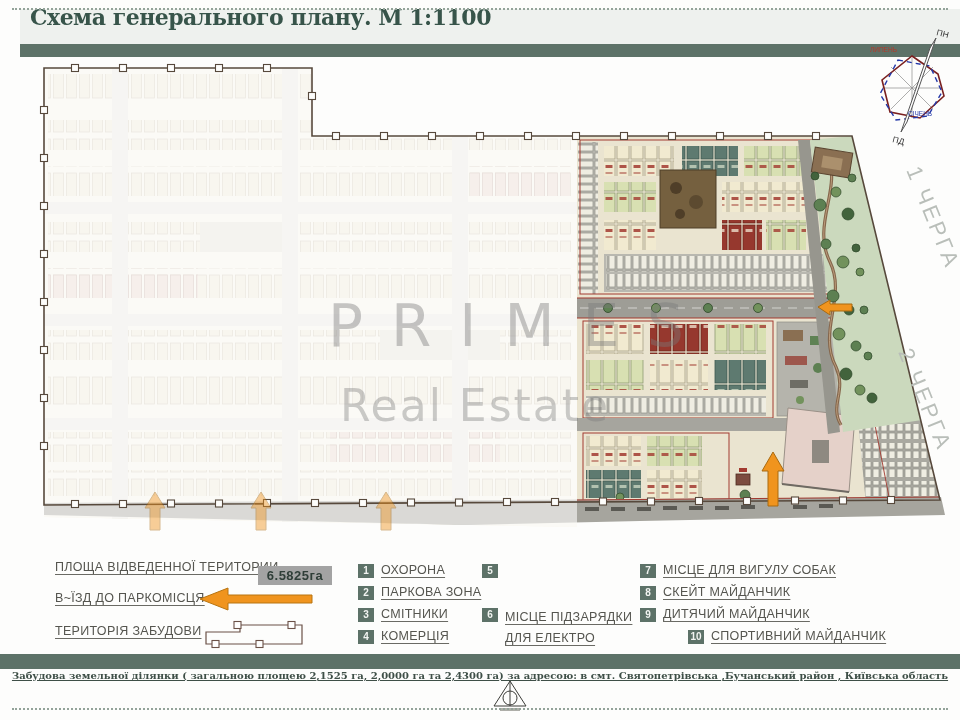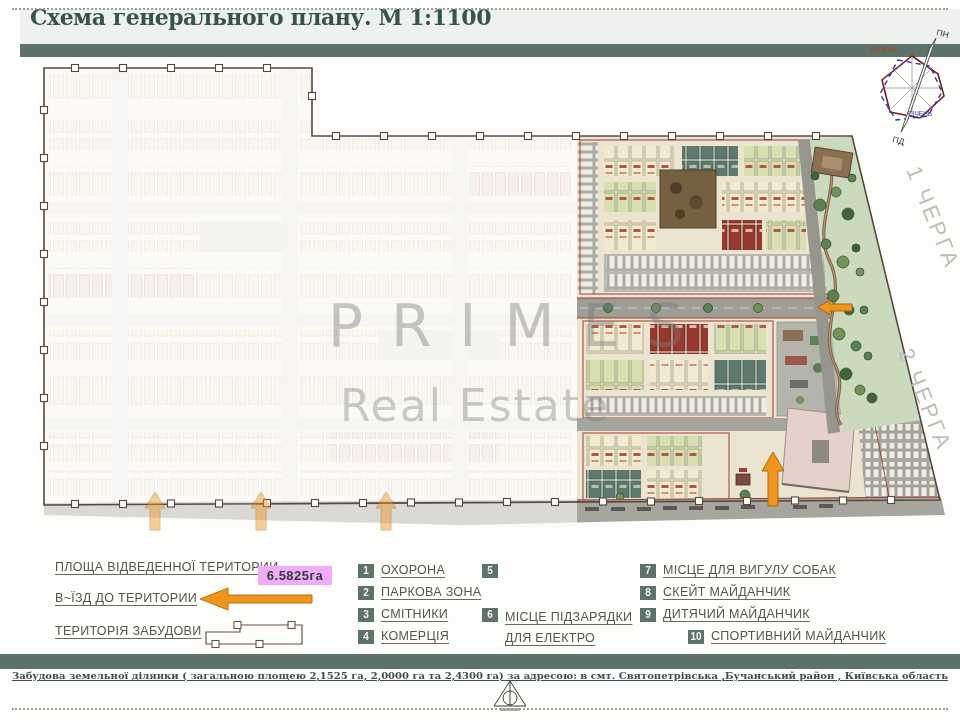--- a/index.html
+++ b/index.html
@@ -16,21 +16,21 @@
   
   #plan-svg{top:0;left:0;z-index:2;pointer-events:none;}
   
   .wm{z-index:3;color:rgba(122,122,122,0.42);font-family:"DejaVu Sans",sans-serif;white-space:nowrap;}
   #wm-brand{top:292px;left:328px;font-size:58px;letter-spacing:28px;font-weight:400;}
   #wm-sub{top:380px;left:340px;font-size:44px;letter-spacing:2px;color:rgba(122,122,122,0.38);}
   
   .lg-label{font-size:12.5px;color:#55554f;letter-spacing:0.3px;text-decoration:underline;
             text-decoration-color:#6a6a64;text-underline-offset:3px;white-space:nowrap;z-index:4;}
   .lg-wrap{white-space:normal;line-height:21px;}
-  .lg-badge{z-index:4;background:#f0abfc;color:#2f3e38;font-weight:bold;font-size:13px;
+  .lg-badge{z-index:4;background:#a3a3a3;color:#2f3e38;font-weight:bold;font-size:13px;
             width:74px;height:19px;text-align:center;line-height:19px;letter-spacing:0.5px;}
   .lg-item{display:flex;align-items:flex-start;gap:7px;z-index:4;position:absolute;}
   .lg-num{background:#5d7268;color:#f2f4f1;font-size:10px;font-weight:bold;min-width:14px;
           height:14px;line-height:14px;text-align:center;padding:0 1px;flex:0 0 auto;margin-top:1px;}
   svg.icon{z-index:4;}
   
   #footer-bar{top:654px;left:0;right:0;height:15px;background:#5d7268;z-index:4;}
   #footer-text{top:670px;left:0;width:960px;text-align:center;font-family:"DejaVu Serif",serif;
                font-size:10px;font-weight:bold;color:#3e4f47;text-decoration:underline;z-index:4;}
   #architect-logo{top:680px;left:492px;z-index:4;}
@@ -302,21 +302,21 @@
     <text transform="translate(906 170) rotate(68)" font-size="22" fill="#b9beb9" letter-spacing="3">1 ЧЕРГА</text>
     <text transform="translate(898 352) rotate(68)" font-size="22" fill="#b9beb9" letter-spacing="3">2 ЧЕРГА</text>
   </svg>
 
   <div class="abs wm" id="wm-sub">Real Estate</div>
   <div class="abs wm" id="wm-brand">PRIMES</div>
 
   <span class="abs lg-label" style="top:560px;left:55px;">ПЛОЩА ВІДВЕДЕННОЇ ТЕРИТОРИИ</span>
   <span class="abs lg-badge" style="top:566px;left:258px;">6.5825га</span>
 
-  <span class="abs lg-label" style="top:591px;left:55px;">В~ЇЗД ДО ТЕРИТОРИИ</span>
+  <span class="abs lg-label" style="top:591px;left:55px;">В~ЇЗД ДО ПАРКОМІСЦЯ</span>
   <svg class="abs icon" style="top:586px;left:198px;" width="118" height="26">
     <polygon points="2,13 30,2 30,9 114,9 114,17 30,17 30,24" fill="#f0941e" stroke="#b87410" stroke-width="1"></polygon>
   </svg>
 
   <span class="abs lg-label" style="top:624px;left:55px;">ТЕРИТОРІЯ ЗАБУДОВИ</span>
   <svg class="abs icon" style="top:618px;left:200px;" width="115" height="34">
     <path d="M6,26 L6,14 L40,14 L40,7 L102,7 L102,26 Z" fill="none" stroke="#6b5147" stroke-width="1.2"></path>
     <rect x="34" y="3.5" width="7" height="7" fill="#ffffff" stroke="#6b5147" stroke-width="1.1"></rect>
     <rect x="88" y="3.5" width="7" height="7" fill="#ffffff" stroke="#6b5147" stroke-width="1.1"></rect>
     <rect x="12" y="22.5" width="7" height="7" fill="#ffffff" stroke="#6b5147" stroke-width="1.1"></rect>

